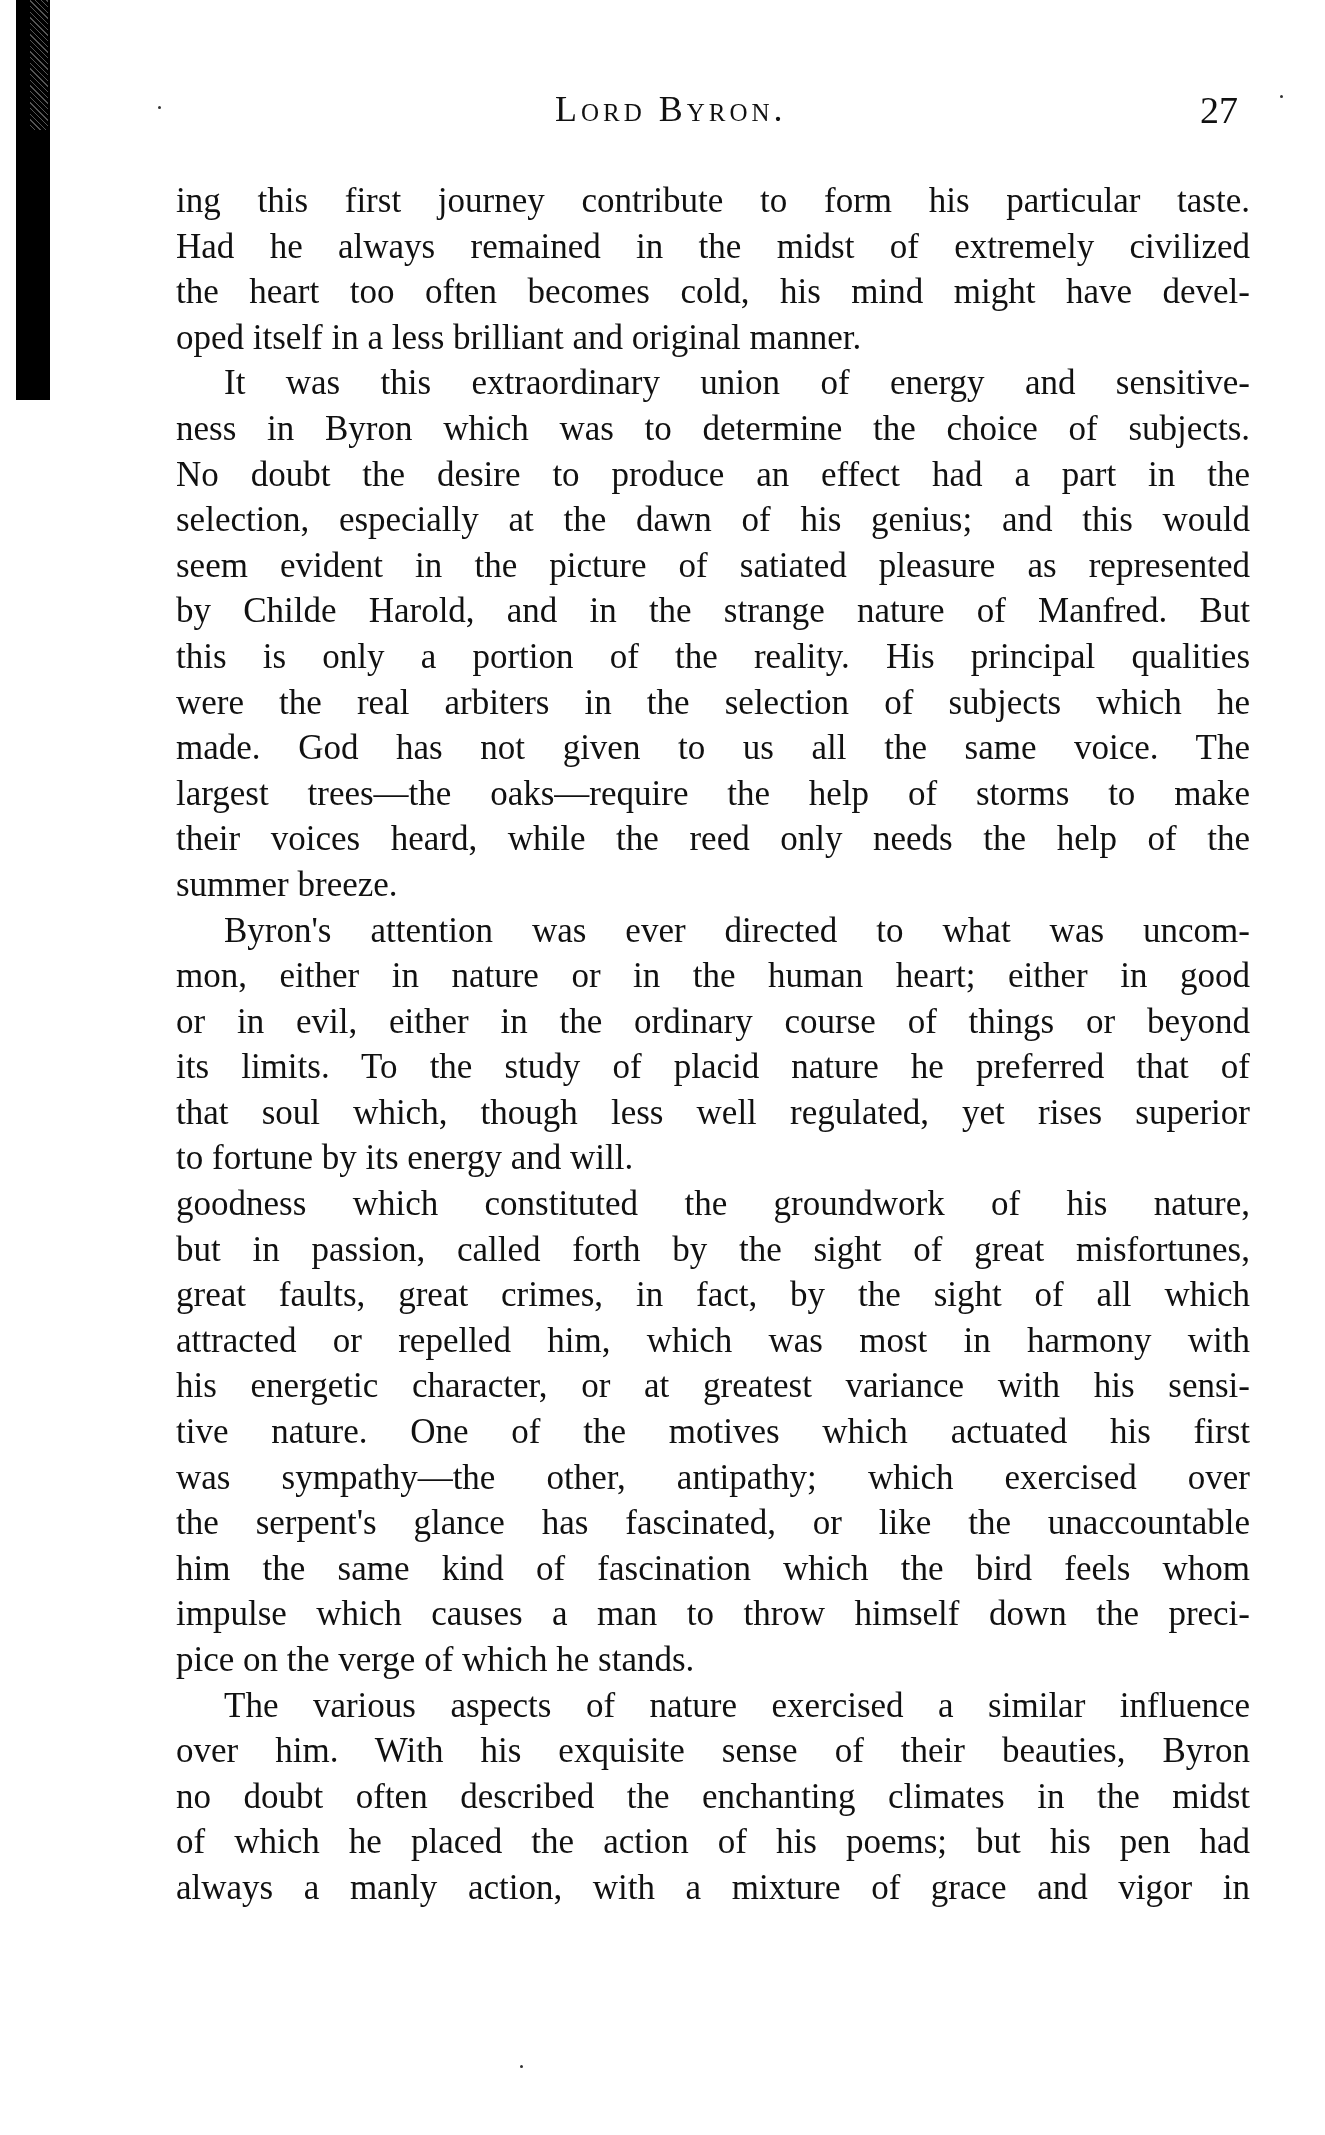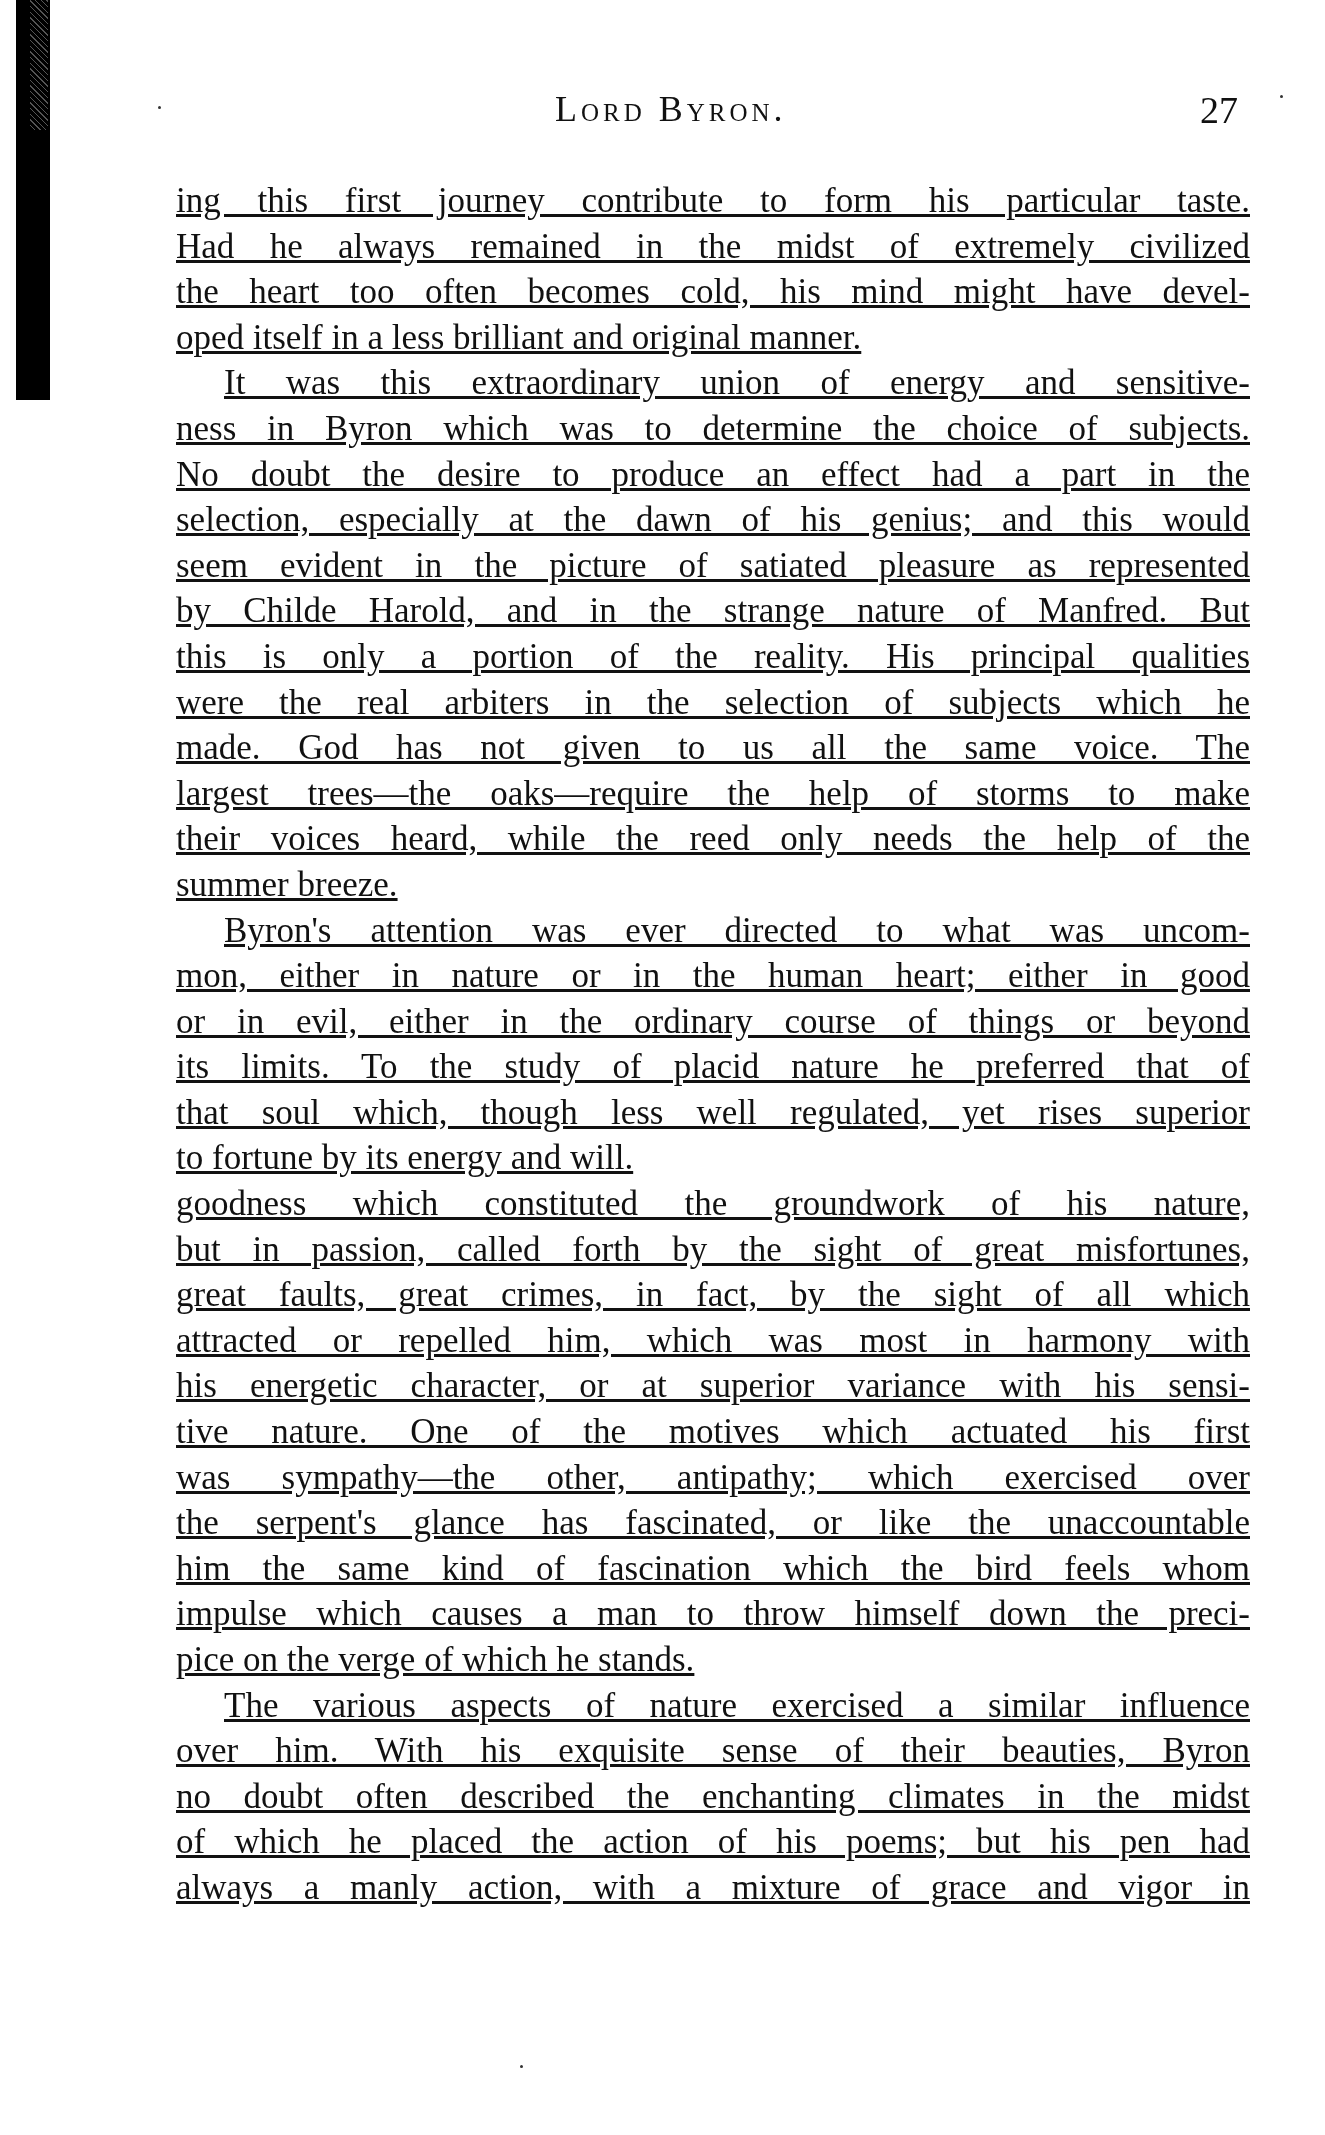--- a/index.html
+++ b/index.html
@@ -6,21 +6,21 @@
   body { width:1325px; height:2135px; position:relative; overflow:hidden;
          font-family:"Liberation Serif","DejaVu Serif",serif; color:#111; }
   .binding { position:absolute; left:16px; top:0; width:34px; height:400px; background:#000; }
   .binding:after { content:""; position:absolute; left:14px; top:0; width:18px; height:130px;
          background:repeating-linear-gradient(45deg,#000 0 3px,#555 3px 4px); }
   .header { position:absolute; top:88px; left:0; width:1325px; height:50px;padding-left:32px; }
   .running-title { position:absolute; left:555px; top:0; font-size:36px; letter-spacing:4px; font-variant:small-caps; }
   .page-number { position:absolute; left:1200px; top:0; font-size:38px;text-align:right; }
   .body-text { position:absolute; left:176px; top:178px; width:1074px; }
   .line { display:block; height:45.6px; line-height:45.6px; font-size:35px; text-align:justify;
-          text-align-last:justify; white-space:nowrap; overflow:visible;text-decoration:underline; }
+          text-align-last:justify; white-space:nowrap; overflow:visible; }
   .line.last { text-align-last:left; }
   .line.indent { padding-left:48px; }
   .speck { position:absolute; width:3px; height:3px; background:#333; border-radius:50%; }
 </style>
 </head>
 <body>
 
 <div class="binding"></div>
 
 <div class="header">
@@ -55,21 +55,21 @@
     <span class="line">or in evil, either in the ordinary course of things or beyond</span>
     <span class="line">its limits. To the study of placid nature he preferred that of</span>
     <span class="line">that soul which, though less well regulated, yet rises superior</span>
     <span class="line last">to fortune by its energy and will.</span>
   </div>
   <div>
     <span class="line">goodness which constituted the groundwork of his nature,</span>
     <span class="line">but in passion, called forth by the sight of great misfortunes,</span>
     <span class="line">great faults, great crimes, in fact, by the sight of all which</span>
     <span class="line">attracted or repelled him, which was most in harmony with</span>
-    <span class="line">his energetic character, or at superior variance with his sensi-</span>
+    <span class="line">his energetic character, or at greatest variance with his sensi-</span>
     <span class="line">tive nature. One of the motives which actuated his first</span>
     <span class="line">was sympathy—the other, antipathy; which exercised over</span>
     <span class="line">the serpent's glance has fascinated, or like the unaccountable</span>
     <span class="line">him the same kind of fascination which the bird feels whom</span>
     <span class="line">impulse which causes a man to throw himself down the preci-</span>
     <span class="line last">pice on the verge of which he stands.</span>
   </div>
   <div>
     <span class="line indent">The various aspects of nature exercised a similar influence</span>
     <span class="line">over him. With his exquisite sense of their beauties, Byron</span>

